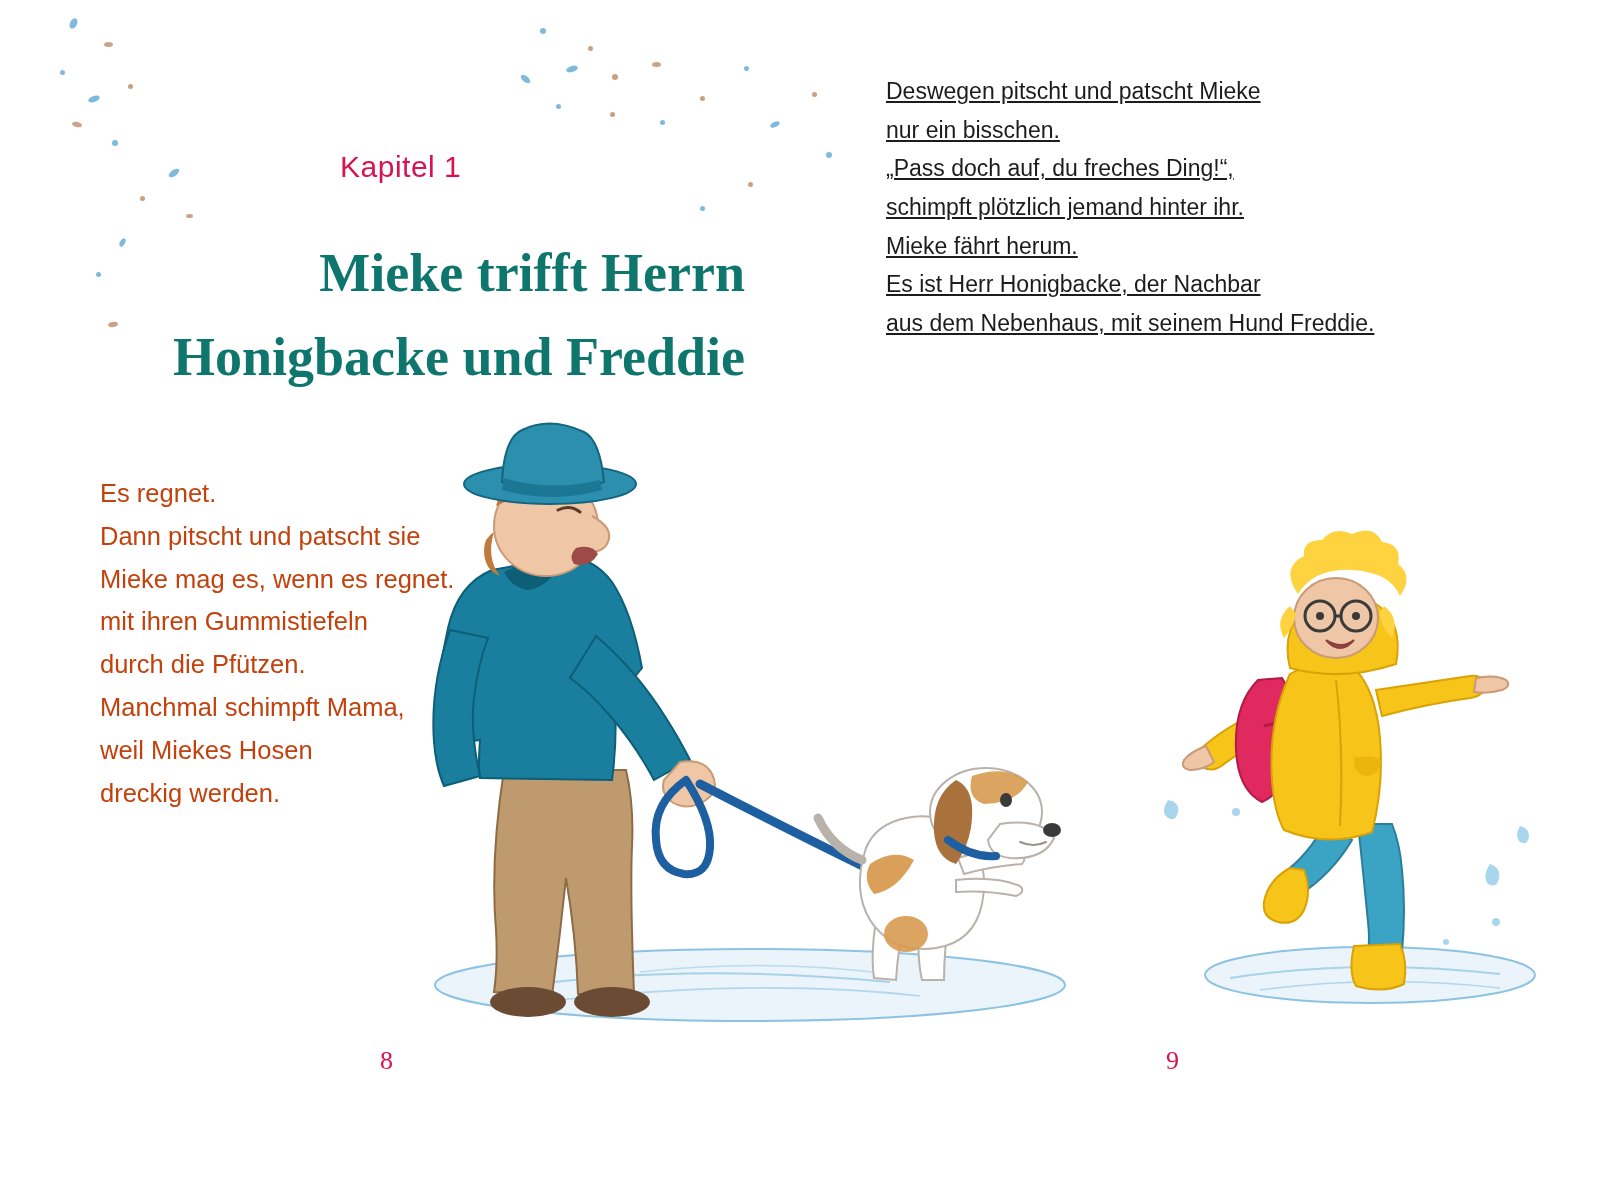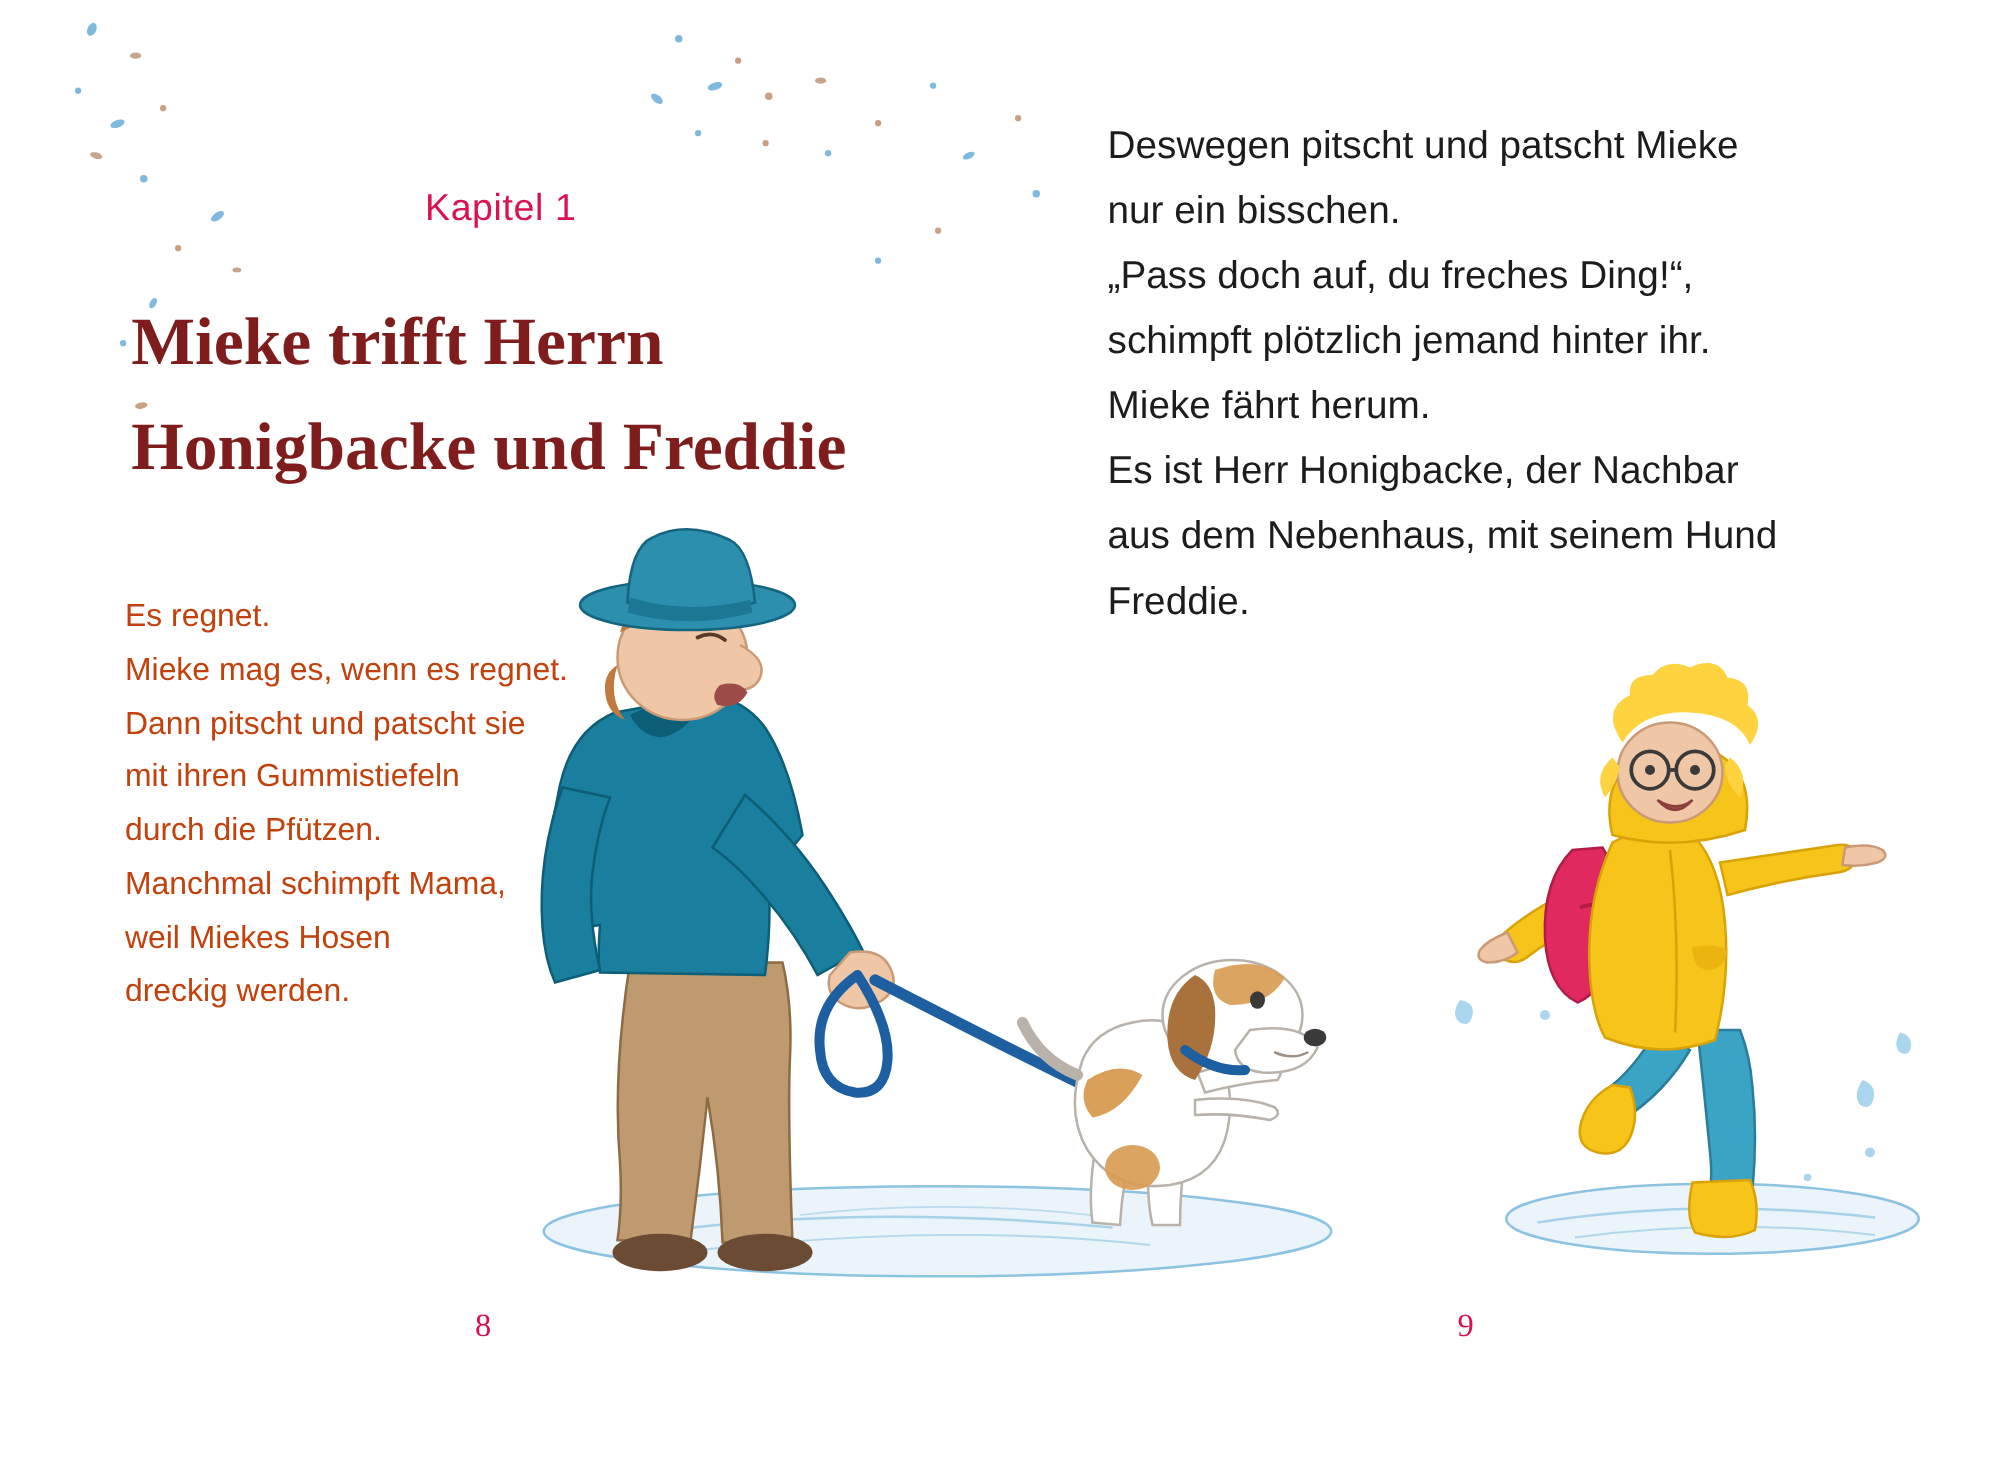--- a/index.html
+++ b/index.html
@@ -28,40 +28,41 @@
   }
   .chapter-title {
     position: absolute;
     left: 105px;
     top: 232px;
     width: 640px;
     font-family: "Liberation Serif", serif;
     font-weight: bold;
     font-size: 54px;
     line-height: 1.55;
-    color: #7f1d1d;
-    text-align: left;
+    color: #0f766e;
+    text-align: right;
   }
   .body-left {
     position: absolute;
     left: 100px;
     top: 472px;
     width: 420px;
     font-size: 25.5px;
     line-height: 1.68;
     color: #c2410c;
   }
   .body-right {
     position: absolute;
     left: 886px;
-    top: 90px;
+    top: 72px;
     width: 600px;
-    font-size: 31px;
+    font-size: 23px;
     line-height: 1.68;
     color: #1c1c1c;
+    text-decoration: underline;
   }
   .folio {
     position: absolute;
     font-family: "Liberation Serif", serif;
     font-size: 26px;
     color: #d8134f;
   }
   .folio-left { left: 380px; top: 1046px; }
   .folio-right { left: 1166px; top: 1046px; }
 
@@ -113,22 +114,22 @@
 
   <div class="chapter-label">Kapitel 1</div>
 
   <div class="chapter-title">
     <div>Mieke trifft Herrn</div>
     <div>Honigbacke und Freddie</div>
   </div>
 
   <div class="body-left">
     <div>Es regnet.</div>
+    <div>Dann pitscht und patscht sie</div>
     <div>Mieke mag es, wenn es regnet.</div>
-    <div>Dann pitscht und patscht sie</div>
     <div>mit ihren Gummistiefeln</div>
     <div>durch die Pfützen.</div>
     <div>Manchmal schimpft Mama,</div>
     <div>weil Miekes Hosen</div>
     <div>dreckig werden.</div>
   </div>
 
   <div class="body-right">
     <div>Deswegen pitscht und patscht Mieke</div>
     <div>nur ein bisschen.</div>

